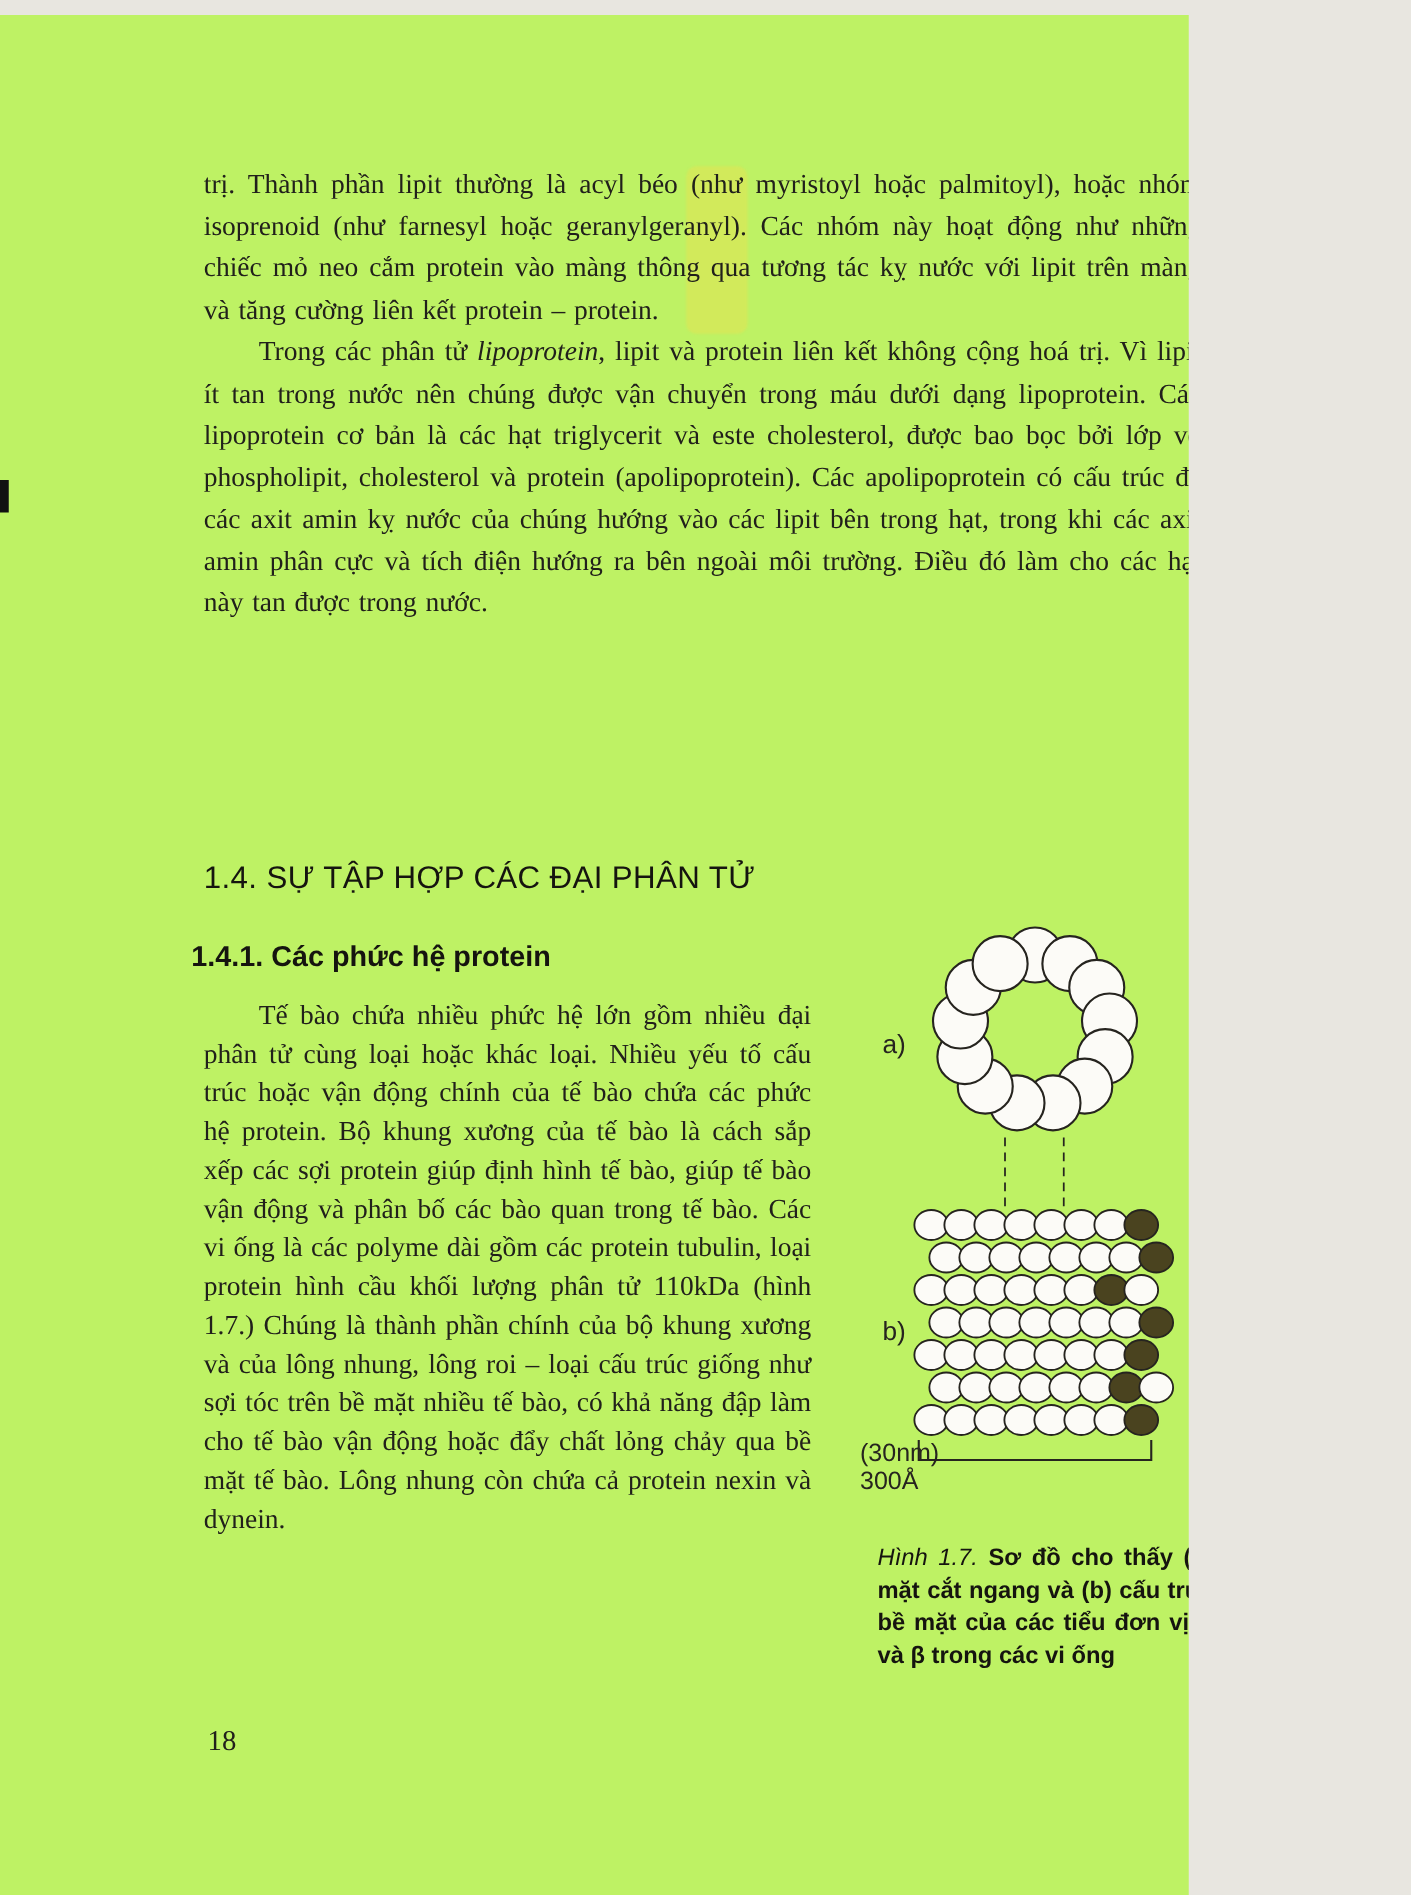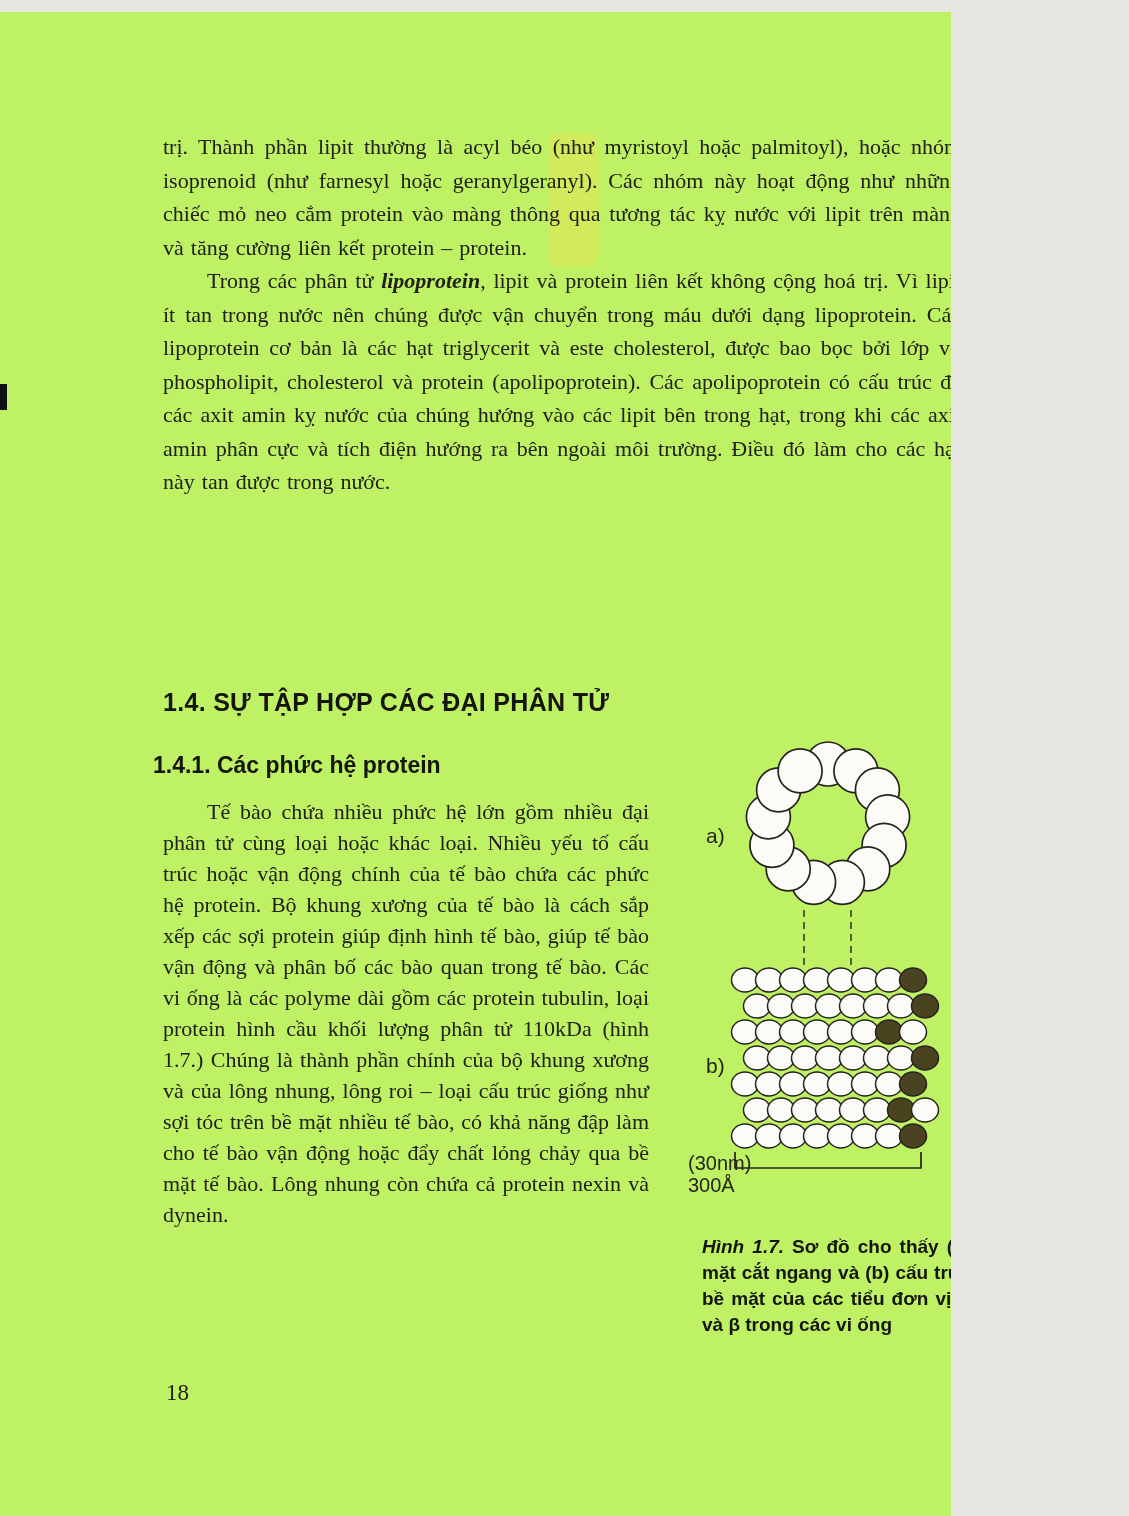--- a/index.html
+++ b/index.html
@@ -15,26 +15,26 @@
   
   .top-block{
     position:absolute;left:163px;top:118px;width:798px;
     font-size:22px;line-height:33.5px;text-align:justify;
     word-spacing:1.5px;
   }
   .top-block p{margin:0;}
   .top-block p.indent{text-indent:44px;}
   .seg-i{}
   .seg-b{font-weight:bold;}
-  .seg-bi{font-weight:bold;font-style:italic;}
+  .seg-bi{font-weight:normal;font-style:italic;}
 
   .section-heading{
     position:absolute;left:163px;top:676px;
     font-family:"Liberation Sans", sans-serif;
-    font-weight:bold;font-size:25px;color:#15140f;
+    font-weight:normal;font-size:25px;color:#15140f;
     letter-spacing:0.3px;
   }
   .subsection-heading{
     position:absolute;left:153px;top:740px;
     font-family:"Liberation Sans", sans-serif;
     font-weight:bold;font-size:23px;color:#15140f;
   }
   .col-text{
     position:absolute;left:163px;top:784px;width:486px;
     font-size:22px;line-height:31px;text-align:justify;

